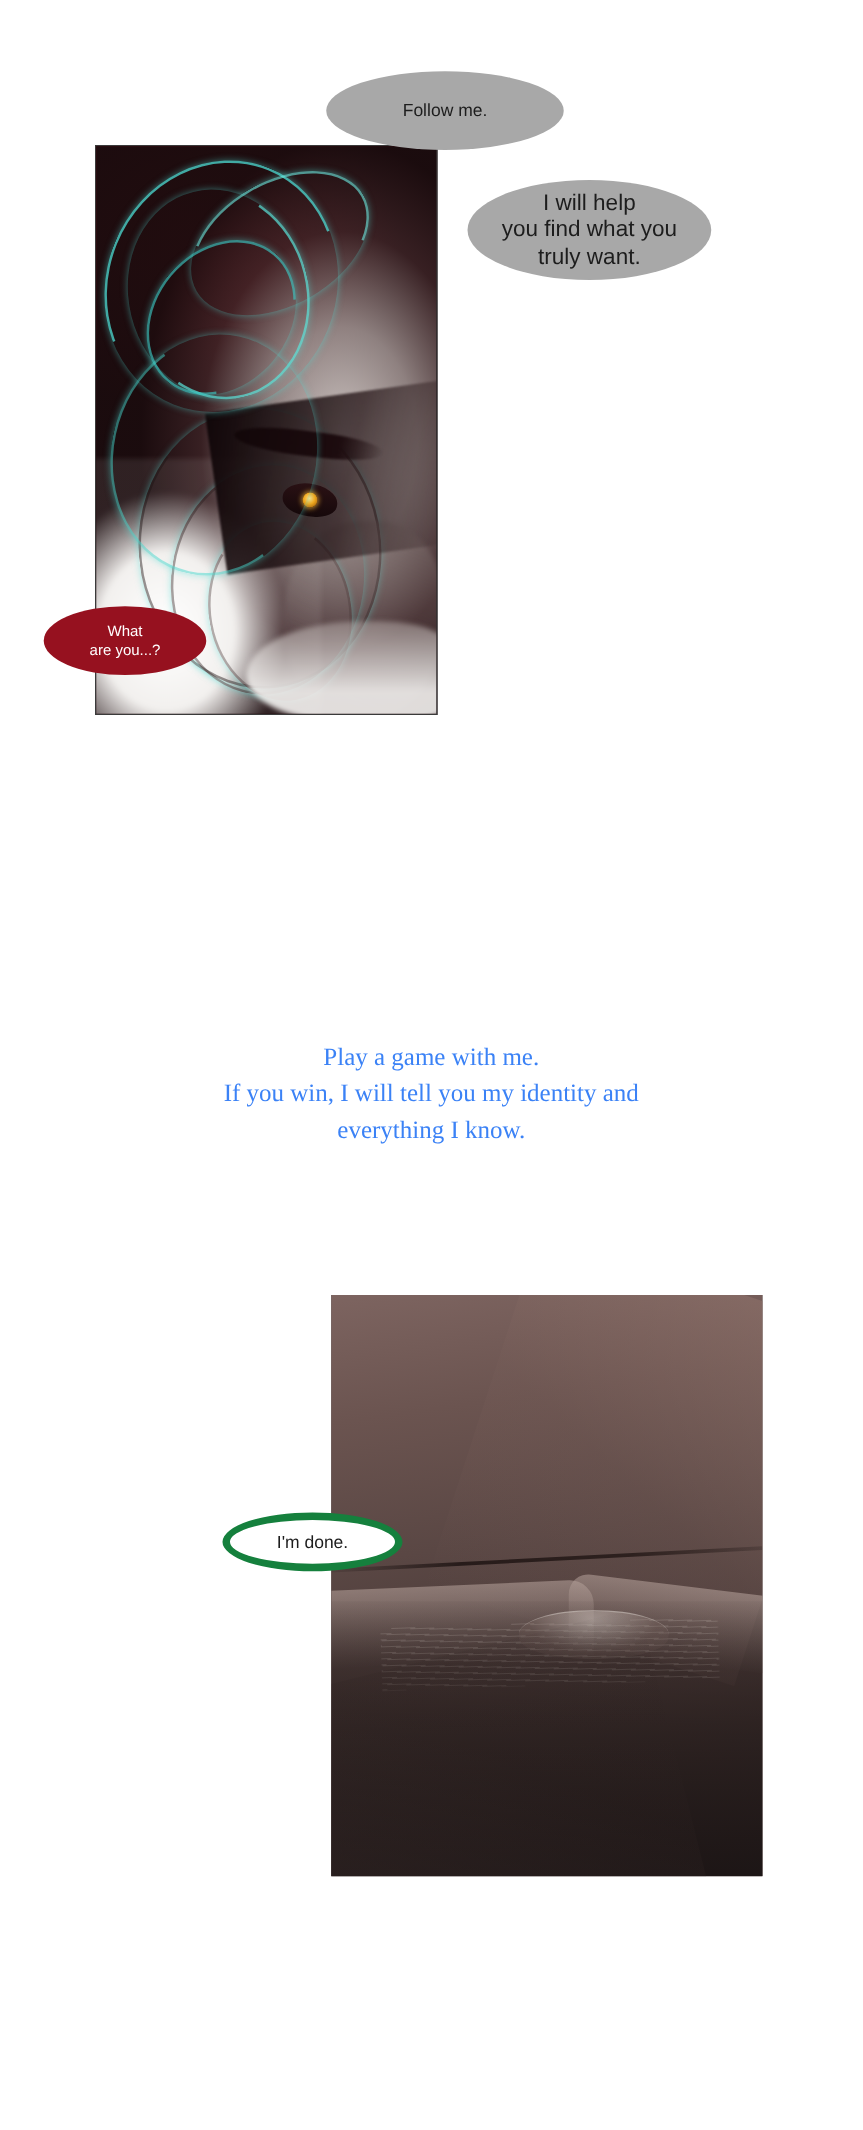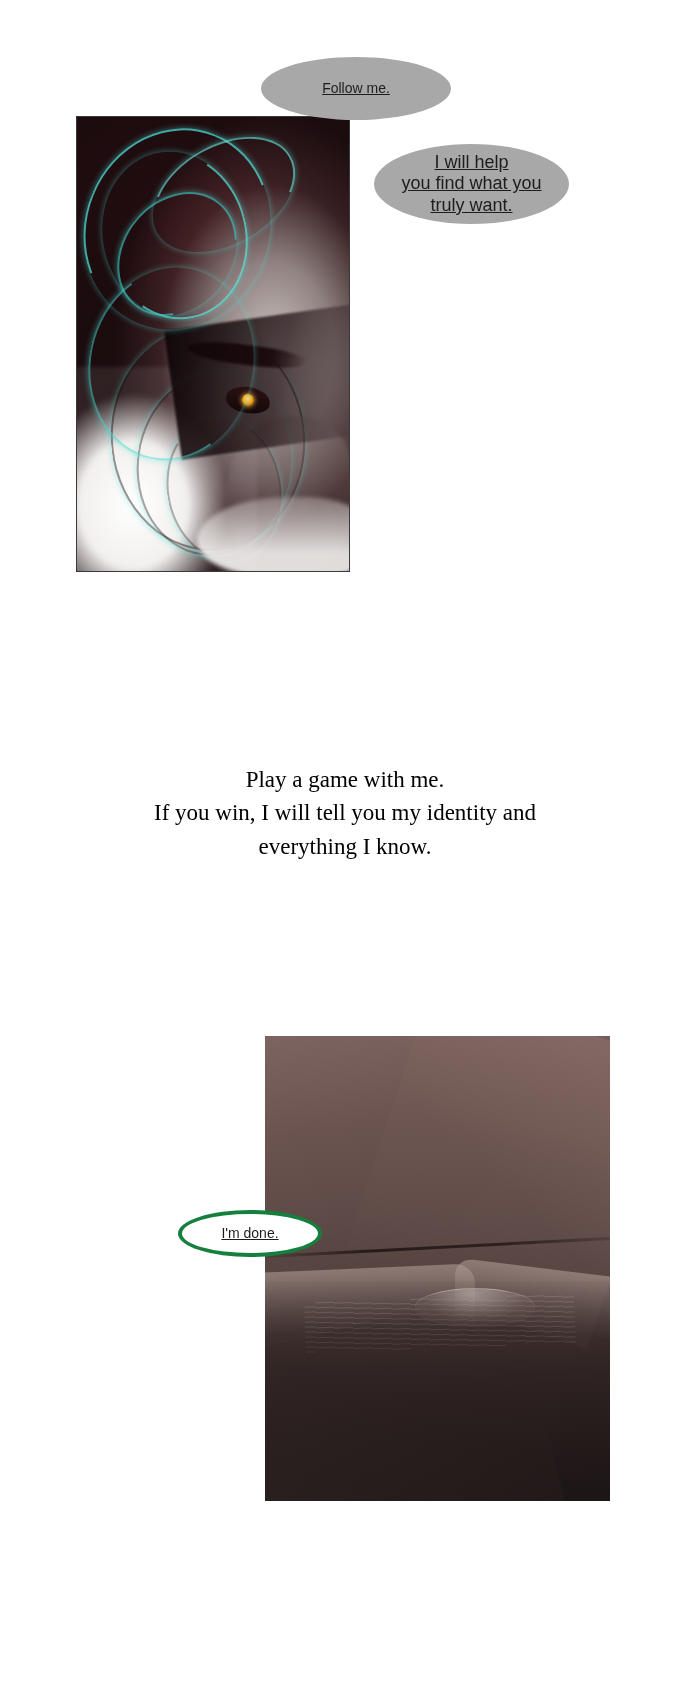--- a/index.html
+++ b/index.html
@@ -213,30 +213,29 @@
   .bubble {
     position: absolute;
     display: flex;
     align-items: center;
     justify-content: center;
     text-align: center;
     border-radius: 50%;
     line-height: 1.18;
     box-sizing: border-box;
     padding: 4px 10px;
-    text-decoration: underline;
   }
   .bubble-gray {
     background: #a8a8a8;
     color: #1d1d1d;
   }
   .bubble-white {
     background: #ffffff;
     color: #1d1d1d;
-    border: 4px solid #15803d;
+    border: 6px solid #15803d;
   }
   .bubble-red {
     background: #96111f;
     color: #ffffff;
   }
 
   #bubble-follow {
     left: 261px; top: 57px;
     width: 190px; height: 63px;
     font-size: 14px;
@@ -259,27 +258,27 @@
   #bubble-done {
     left: 178px; top: 1210px;
     width: 144px; height: 47px;
     font-size: 14px;
   }
 
   
   .narration {
     position: absolute;
     left: 60px;
-    top: 763px;
+    top: 832px;
     width: 570px;
     text-align: center;
     font-family: "Liberation Serif", serif;
-    font-size: 23px;
+    font-size: 20px;
     line-height: 1.45;
-    color: #000000;
+    color: #3b82f6;
     white-space: pre-line;
   }
 </style>
 </head>
 <body>
 
 <div class="page">
 
   <div class="panel-face">
     <div class="face-bg"></div>
@@ -312,20 +311,22 @@
     <div class="book-dark-bottom"></div>
     <div class="book-diag"></div>
   </div>
 
   <div id="bubble-follow" class="bubble bubble-gray">Follow me.</div>
 
   <div id="bubble-help" class="bubble bubble-gray" style="white-space: pre-line;">I will help
 you find what you
 truly want.</div>
 
+  <div id="bubble-what" class="bubble bubble-red" style="white-space: pre-line;">What
+are you...?</div>
 
 
   <div id="bubble-done" class="bubble bubble-white">I'm done.</div>
 
   <div class="narration">Play a game with me.
 If you win, I will tell you my identity and
 everything I know.</div>
 
 </div>
 

